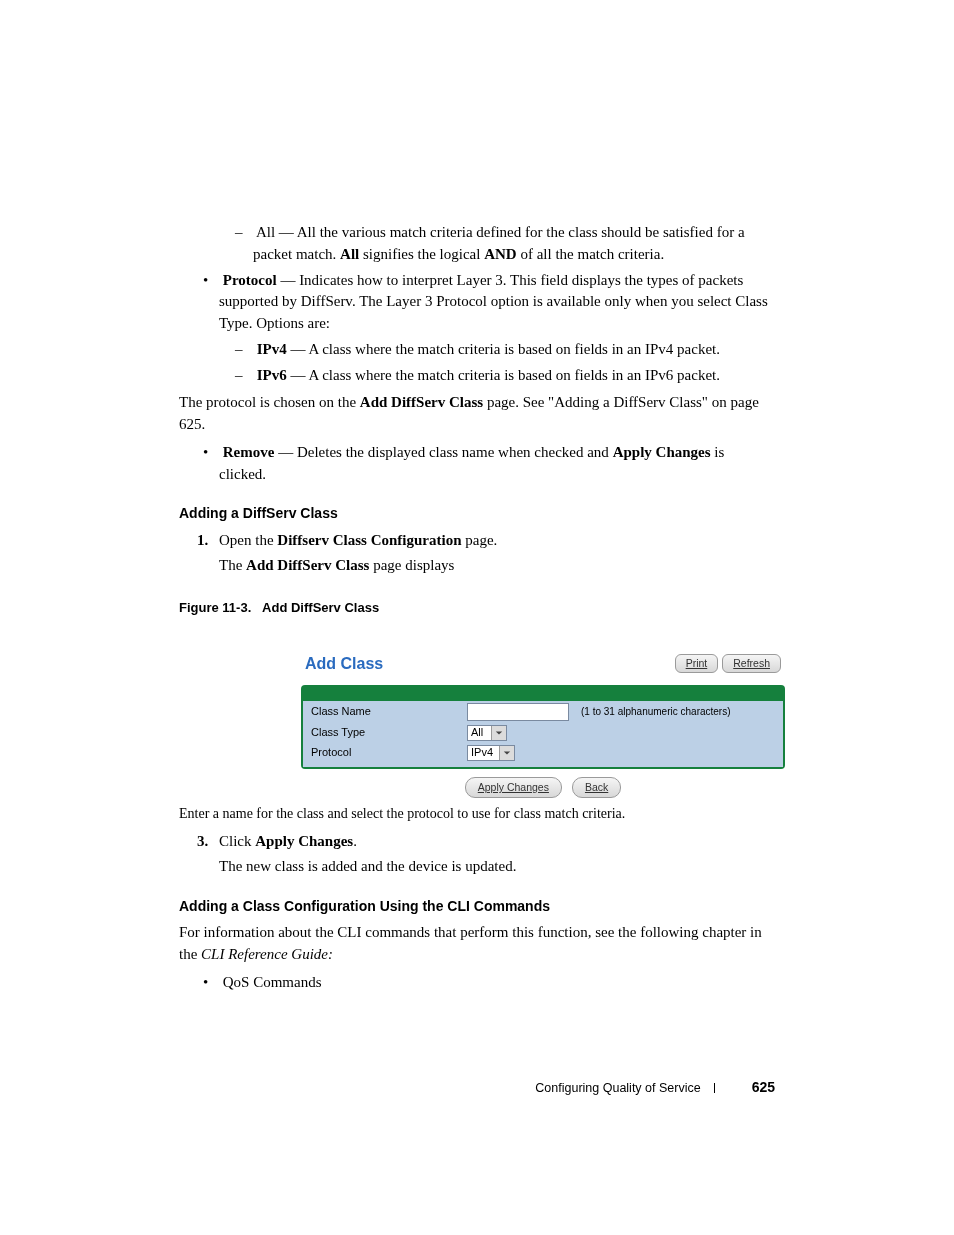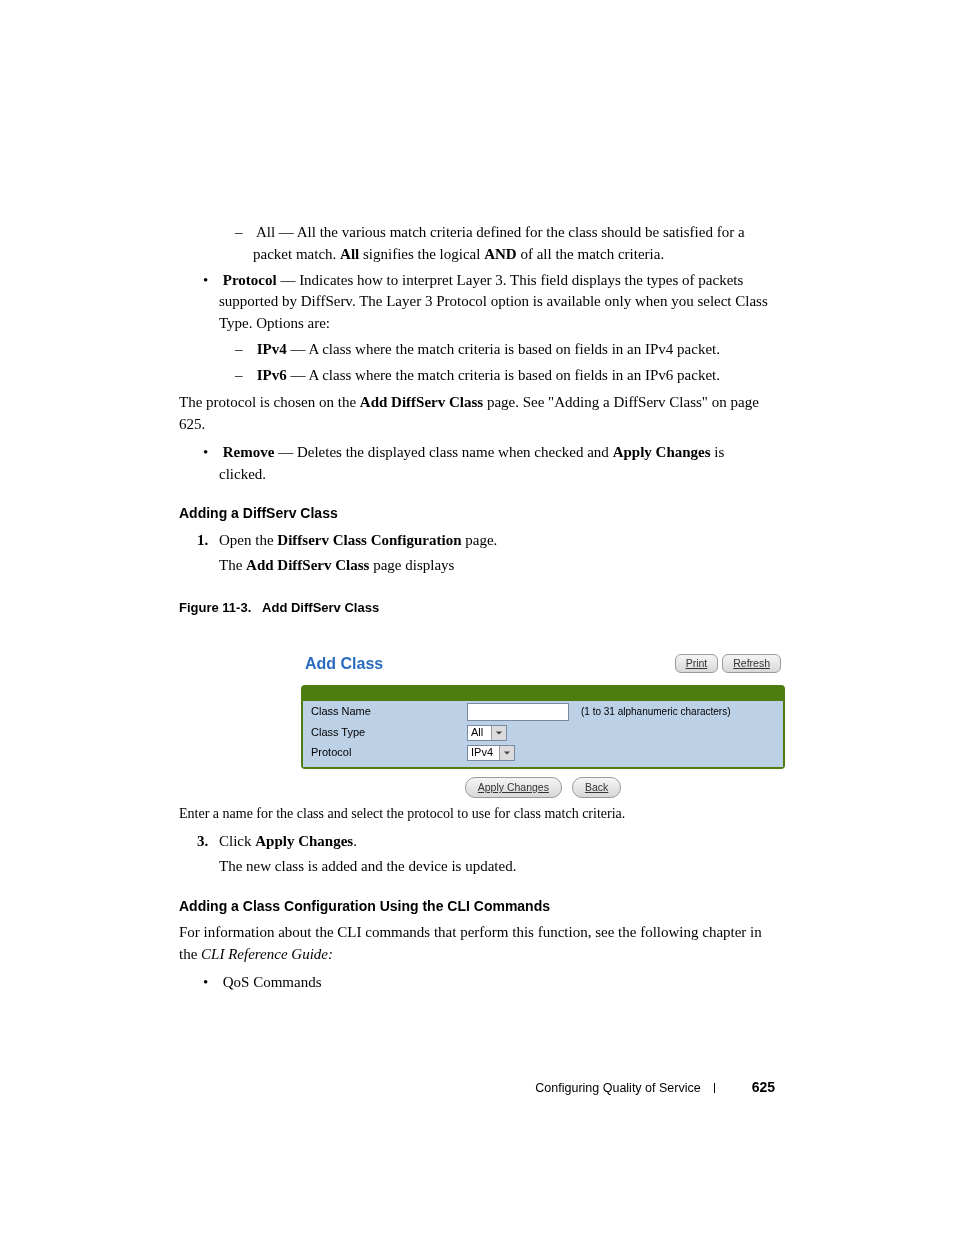--- a/index.html
+++ b/index.html
@@ -15,21 +15,21 @@
 .h4{font-family:Arial,Helvetica,sans-serif;font-weight:bold;font-size:14px;margin:18px 0 6px}
 .figcap{font-family:Liberation Sans, sans-serif;font-weight:bold;font-size:13px;margin:22px 0 28px}
 b{font-weight:bold}
 i{font-style:italic}
 
 .shot{margin:0 0 6px 122px;width:484px;font-family:Arial,Helvetica,sans-serif;font-size:11px;color:#000}
 .shot-hdr{display:flex;align-items:center;justify-content:space-between;padding:6px 4px 10px}
 .shot-title{color:#2a6bbf;font-size:16px;font-weight:bold}
 .btnrow{display:flex;gap:4px}
 .pill{display:inline-block;background:linear-gradient(#f5f5f5,#d8d8d8);border:1px solid #9a9a9a;border-radius:6px;padding:1px 10px;font-size:10.5px;color:#333;text-decoration:underline}
-.panel{background:#4d7c0f;padding:2px;border-radius:4px}
+.panel{background:#15803d;padding:2px;border-radius:4px}
 .panel-top{height:14px}
 .panel-body{background:#bcd0e6}
 .row{display:flex;align-items:center;padding:2px 8px;gap:6px}
 .lab{width:150px}
 .txt{background:#fff;border:1px solid #7a8aa0;height:16px;width:100px}
 .hint{margin-left:6px;font-size:10px}
 .sel{background:#fff;border:1px solid #7a8aa0;height:16px;width:40px;display:inline-flex;align-items:center;justify-content:space-between;padding:0 0 0 3px;box-sizing:border-box}
 .sel .chev{width:14px;height:14px;background:#dcdcdc;border-left:1px solid #9a9a9a;display:inline-flex;align-items:center;justify-content:center}
 .sel .chev svg{width:8px;height:8px;display:block}
 .footrow{display:flex;justify-content:center;gap:10px;padding:8px 0 0}

